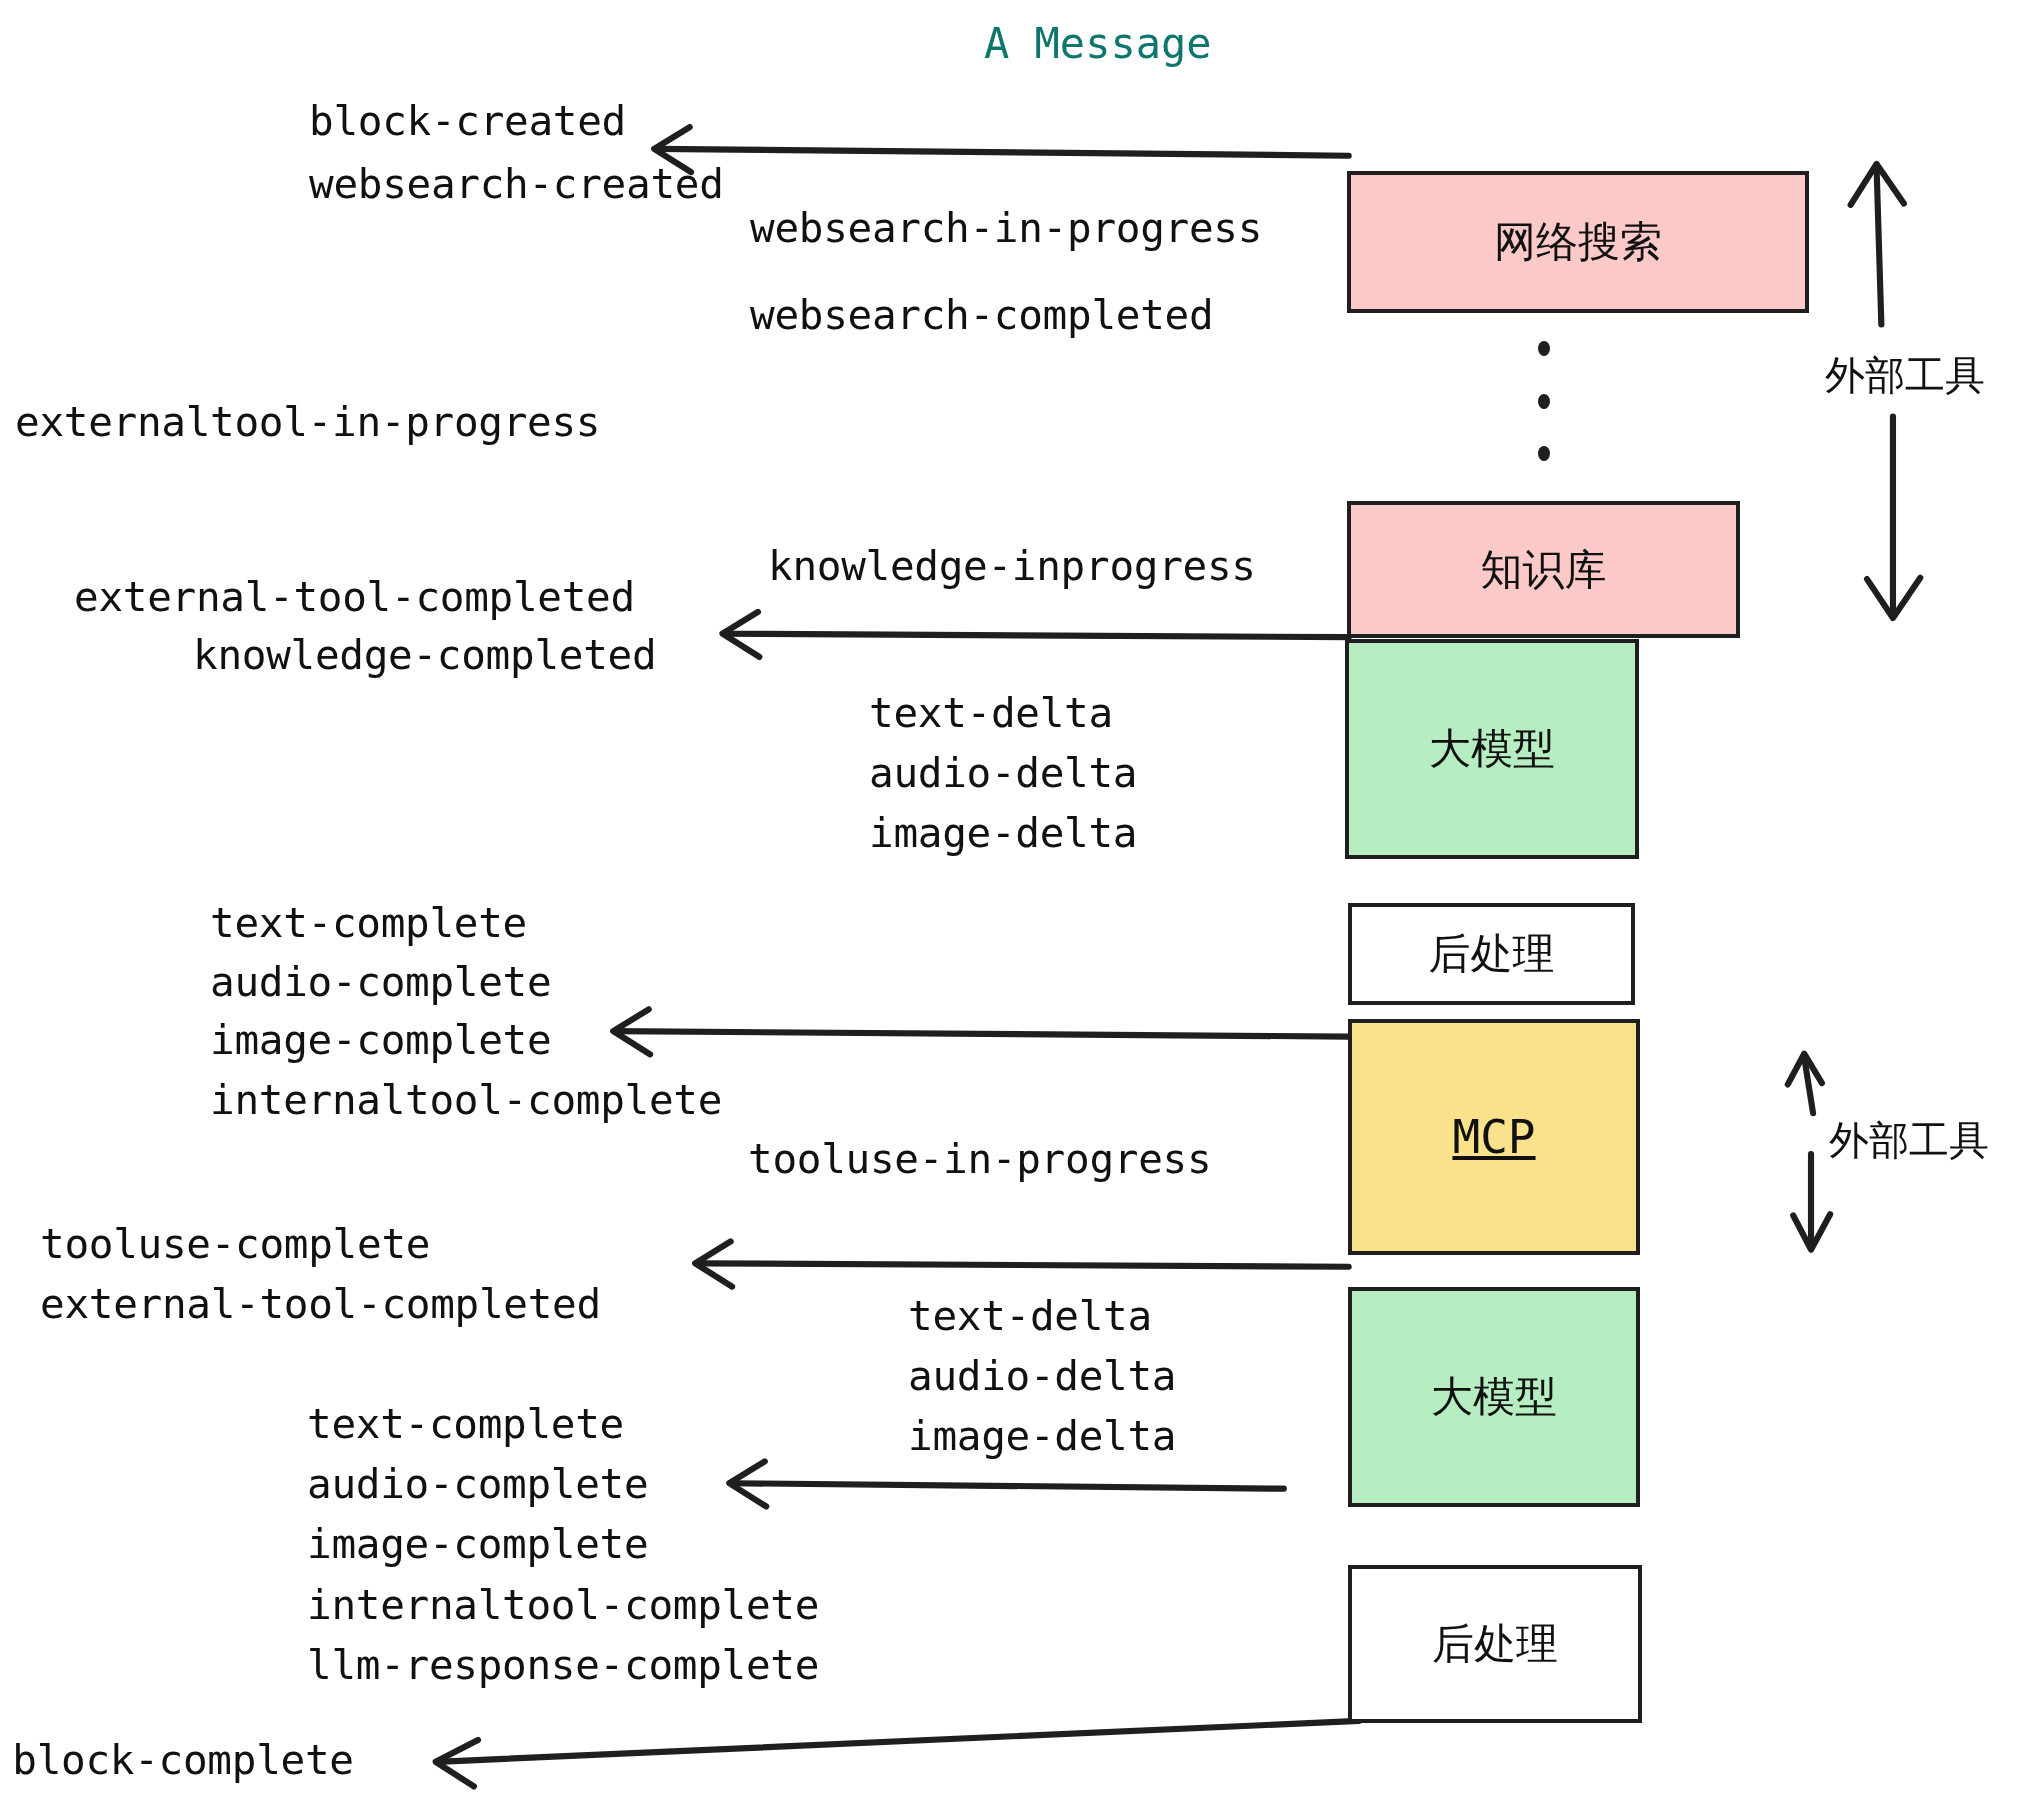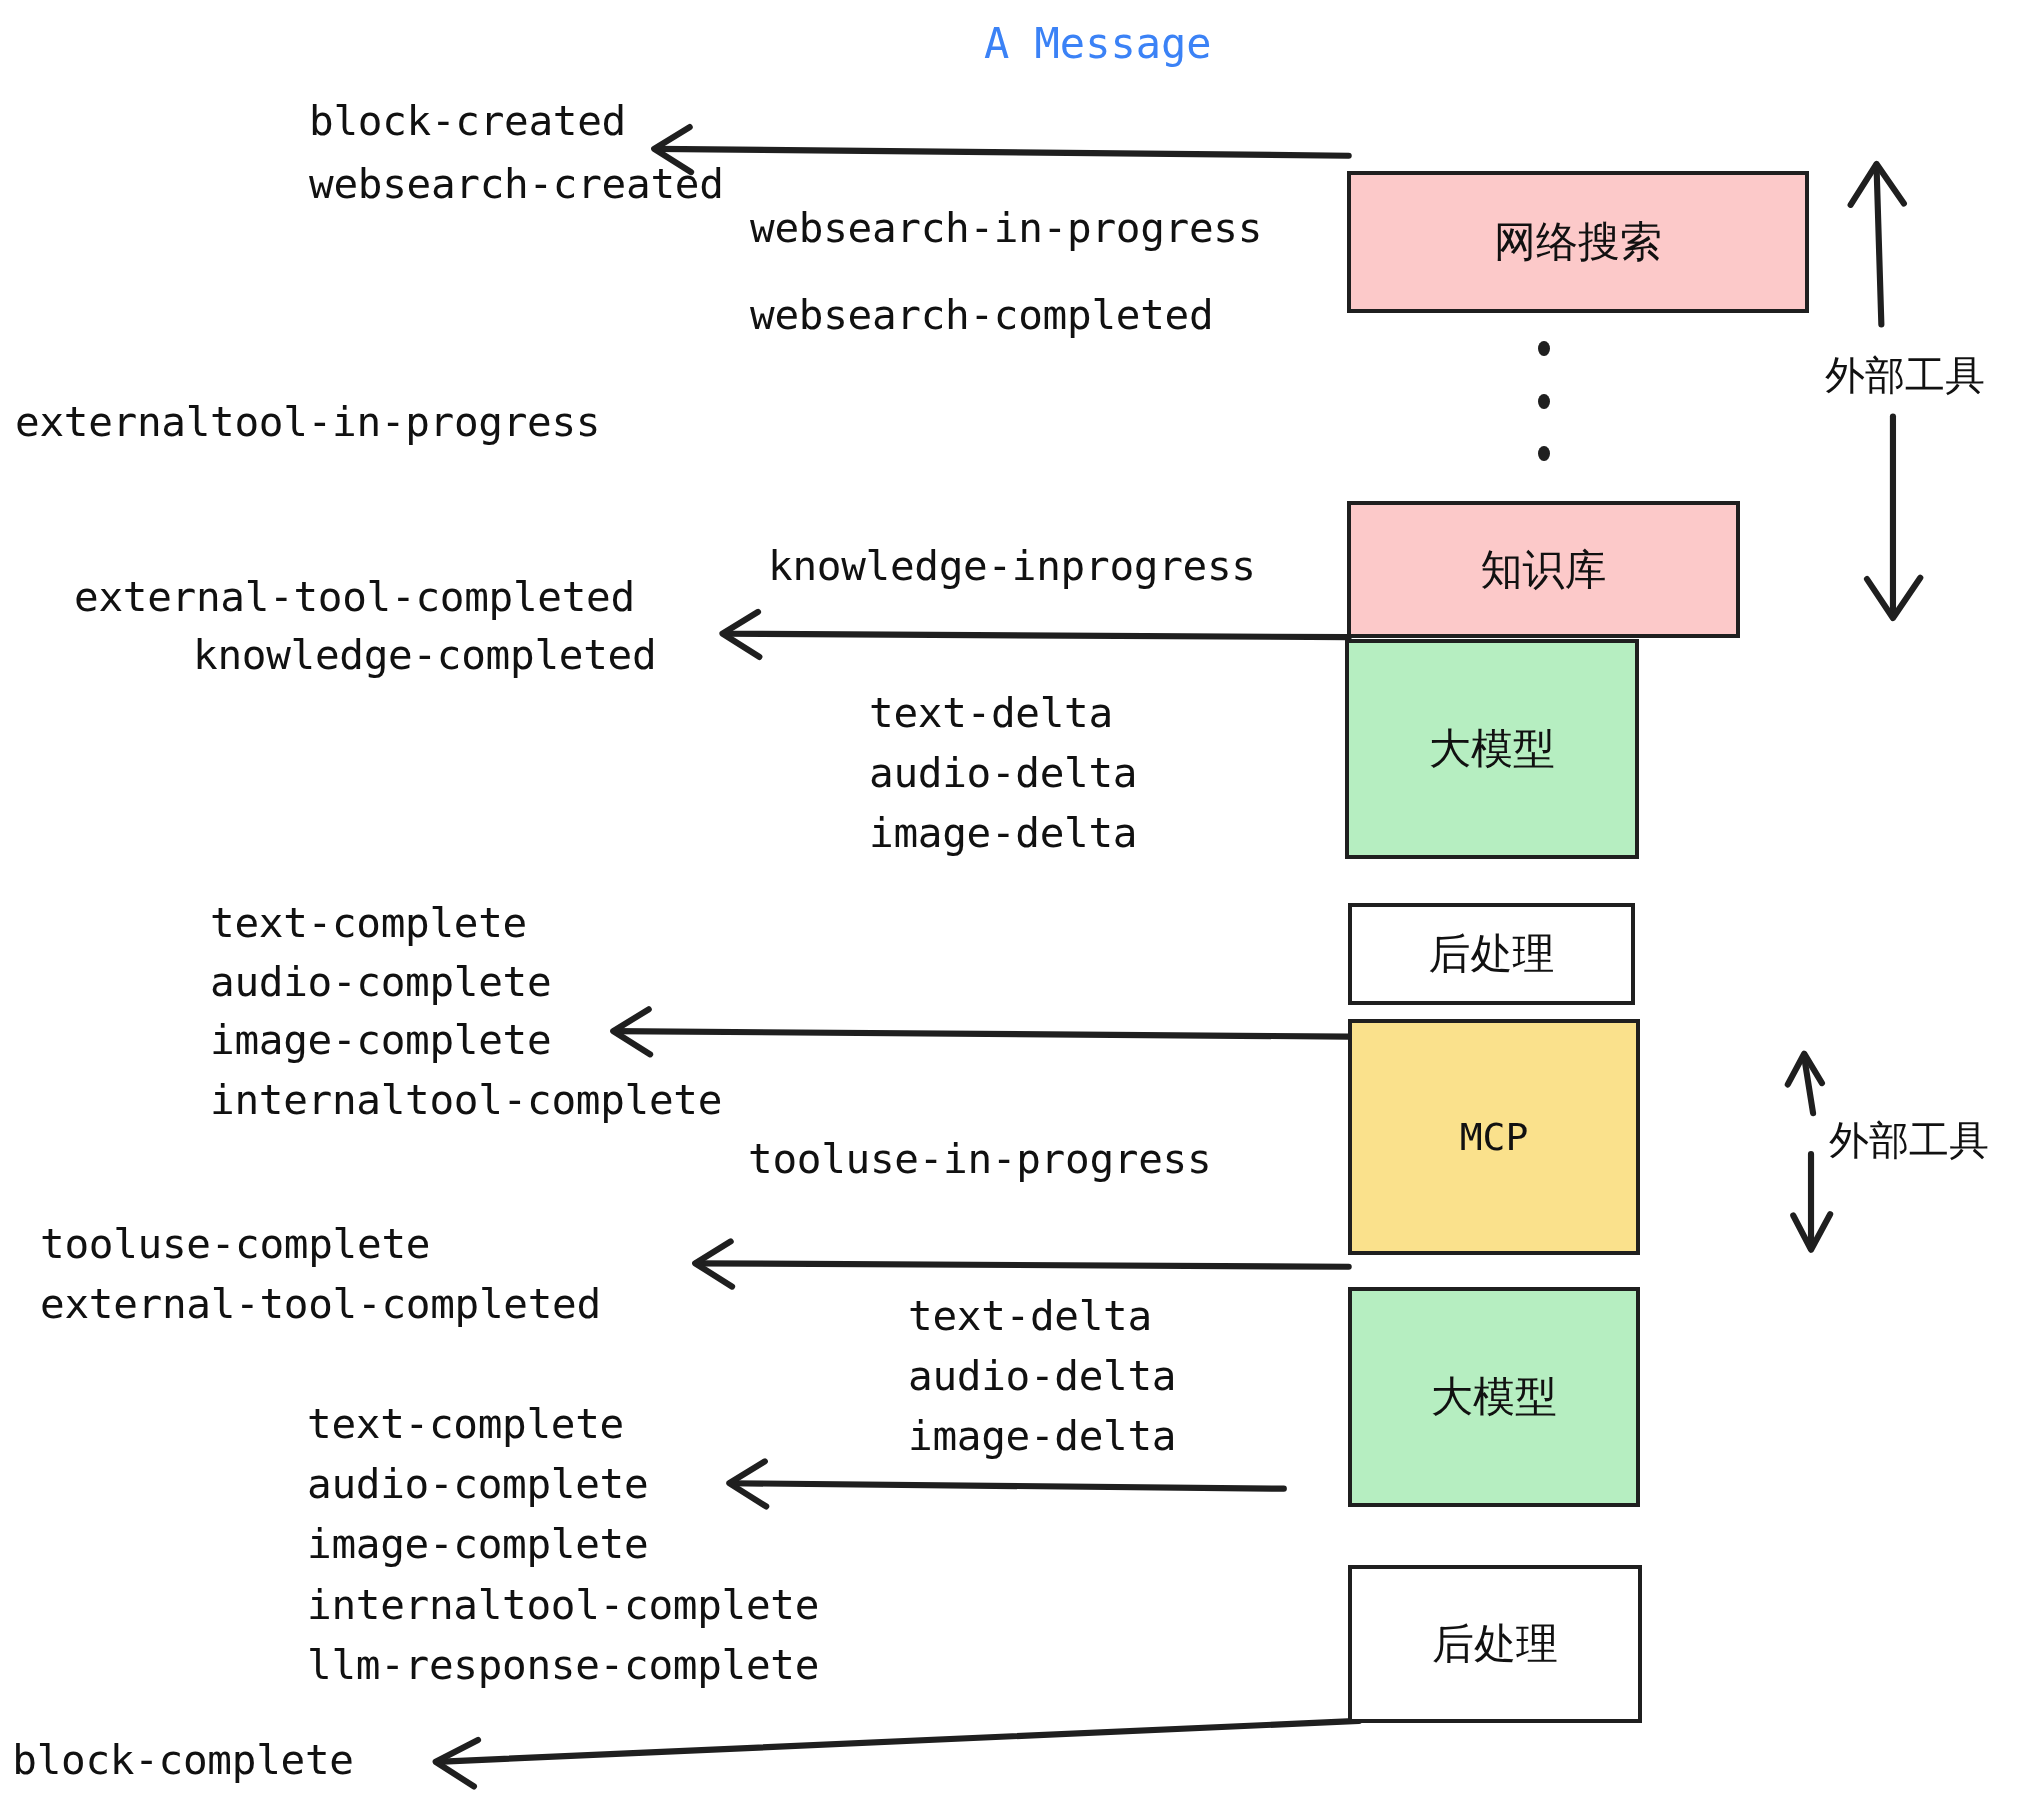--- a/index.html
+++ b/index.html
@@ -16,40 +16,40 @@
     font-size:41px;
     line-height:1.0;
     color:#111111;
     white-space:nowrap;
     letter-spacing:-0.3px;
   }
   .title{
     position:absolute;
     font-family:"DejaVu Sans Mono","Liberation Mono",monospace;
     font-size:42px;
-    color:#3b82f6;
+    color:#0f766e;
     white-space:nowrap;
   }
   .box{
     position:absolute;
     box-sizing:border-box;
     border:4.8px solid #1f1f1f;
     display:flex;
     align-items:center;
     justify-content:center;
     color:#111111;
     font-family:"DejaVu Sans","Liberation Sans",sans-serif;
     font-size:42px;
     white-space:nowrap;
   }
   .box.pink{background:#fcc9c9;}
   .box.green{background:#b6eec1;}
   .box.yellow{background:#fae18c;}
   .box.white{background:#ffffff;}
-  .box.mono{font-family:"DejaVu Sans Mono","Liberation Mono",monospace;font-size:38px;}
+  .box.mono{font-family:"DejaVu Sans Mono","Liberation Mono",monospace;font-size:46px;text-decoration:underline;}
   .dots{
     position:absolute;
     display:flex;
     flex-direction:column;
     align-items:center;
     justify-content:space-between;
   }
   .dots i{
     display:block;
     width:11.6px;height:15px;

